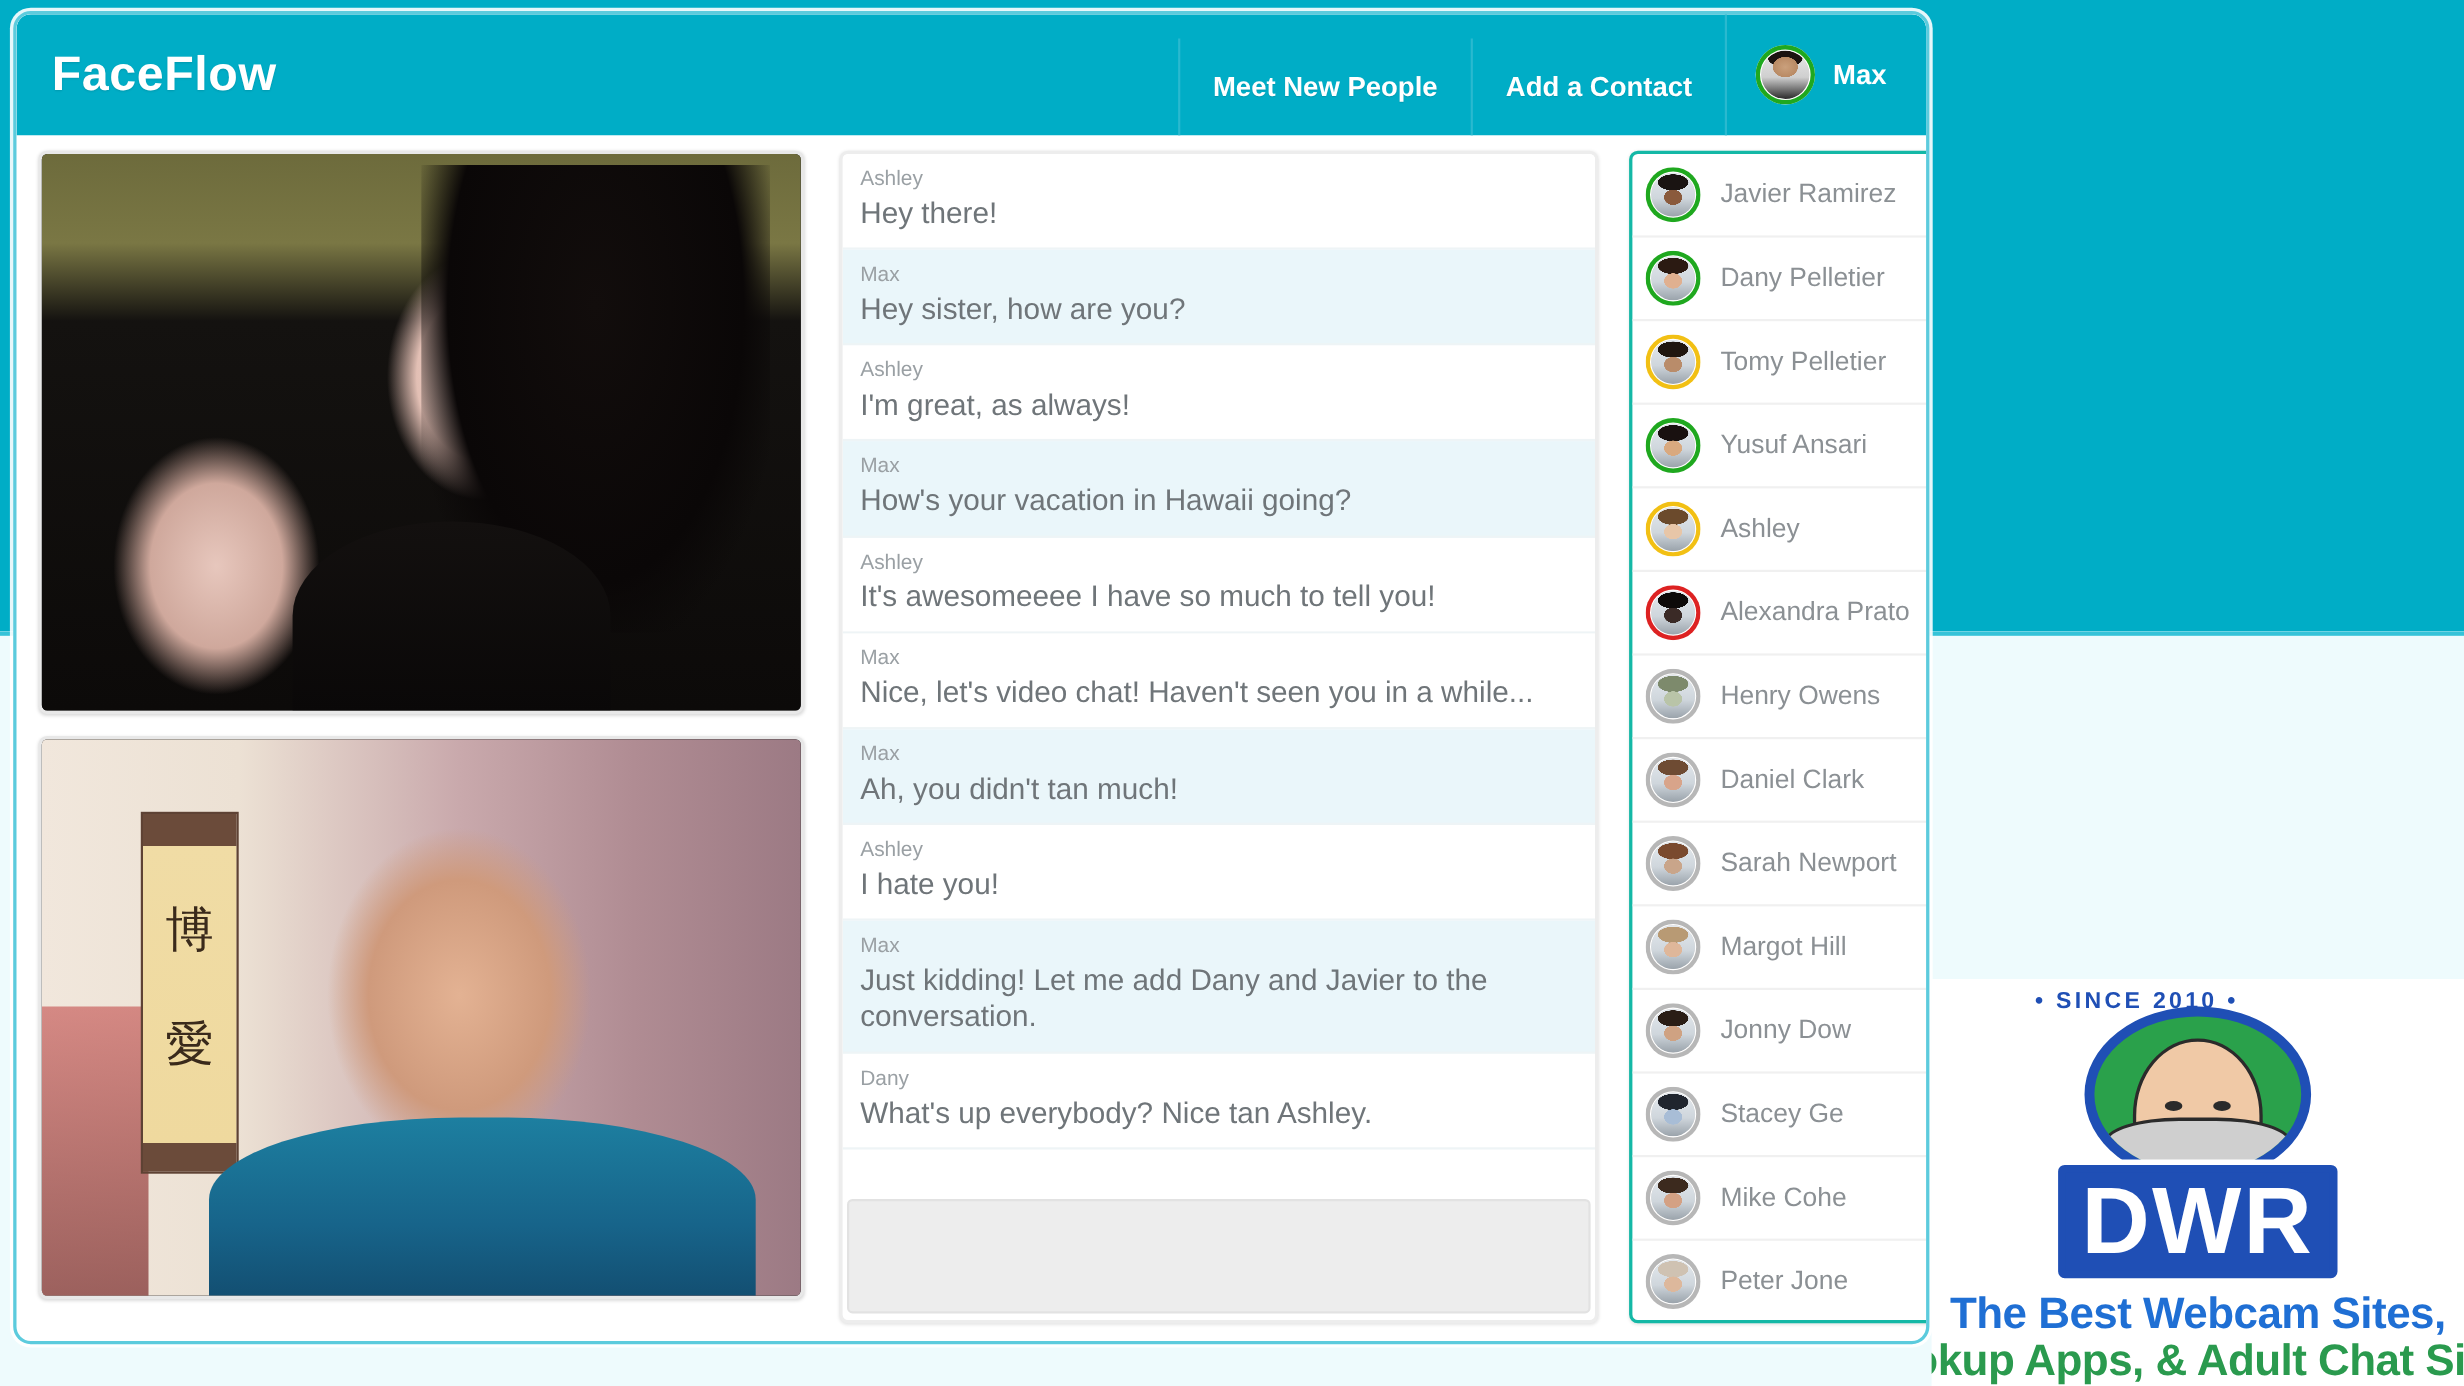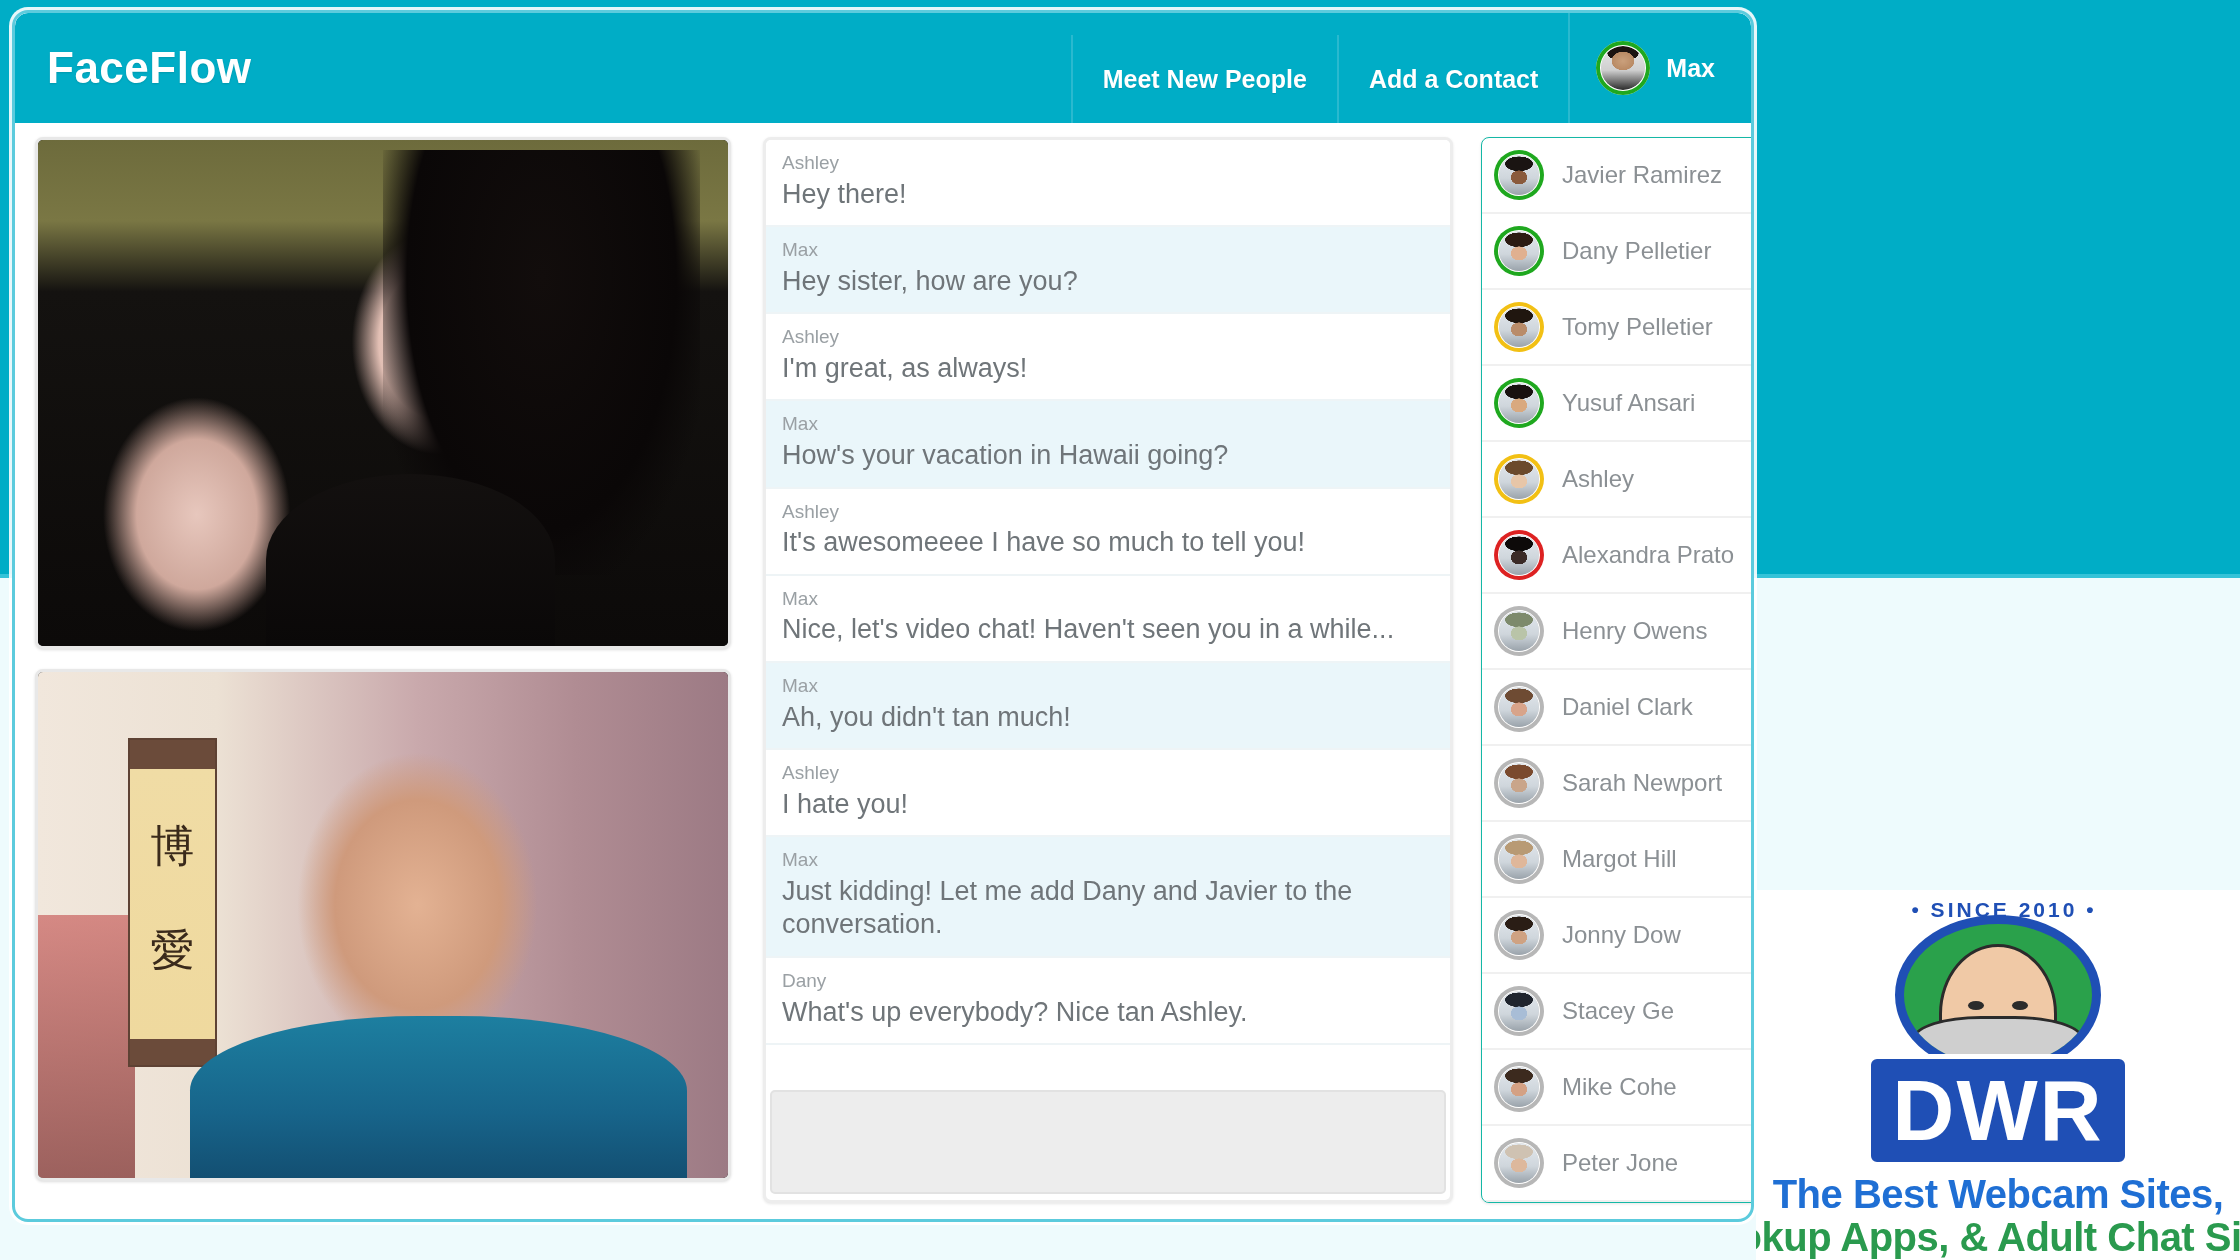--- a/index.html
+++ b/index.html
@@ -185,21 +185,21 @@
     font-size:27px; color:#6f7579; line-height:1.24;
   }
   #composer{
     flex:0 0 auto; height:104px; margin:6px 4px 6px 4px;
     background:#ededed; border:2px solid #e2e2e2; border-radius:5px;
   }
 
   
   #contacts{
     width:290px; flex:0 0 auto; margin-left:28px;
-    border:1px solid #14b8a6; border-radius:8px;
+    border:3px solid #14b8a6; border-radius:8px;
     background:#fff; height:1066px; overflow:hidden;
     box-shadow:0 1px 3px rgba(0,0,0,.10);
   }
   .contact{
     display:flex; align-items:center; gap:18px;
     height:76px; padding:0 10px 0 12px;
     border-bottom:2px solid #f0f0f0;
   }
   .contact .ring{ width:50px; height:50px; }
   .contact .av{ width:40px; height:40px; }
@@ -212,21 +212,21 @@
     position:absolute; left:1756px; top:890px; width:484px; height:370px;
     background:#ffffff;
     display:flex; flex-direction:column; align-items:center;
     padding-top:6px;
     overflow:hidden;
   }
   #dwr .since{
     position:relative; height:30px; width:300px;
   }
   #dwr .since span{
-    position:absolute; left:12px; right:0; text-align:center; top:2px;
+    position:absolute; left:2px; right:0; top:2px;
     color:#1f4fb5; font-weight:bold; font-size:21px; letter-spacing:3px;
     font-family:"Liberation Sans", sans-serif;
   }
   #dwr .circ{
     width:206px; height:206px; border-radius:50%;
     background:#2aa14b; border:9px solid #1f4fb5;
     position:relative; overflow:hidden; margin-top:-4px;
   }
   #dwr .head{
     position:absolute; left:50%; top:14%; transform:translateX(-50%);

